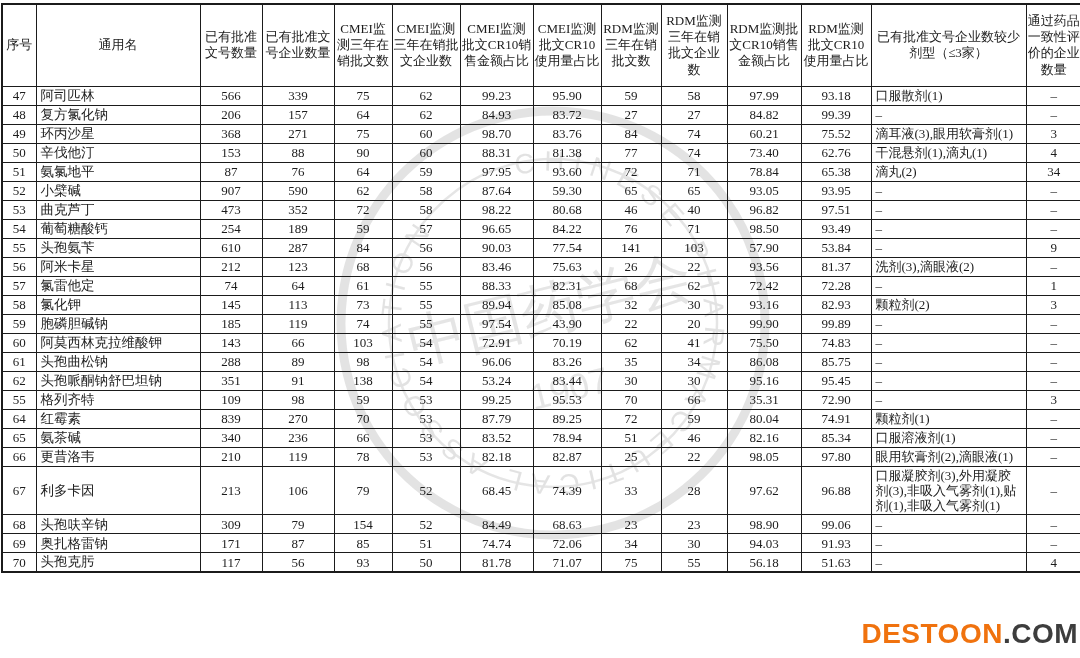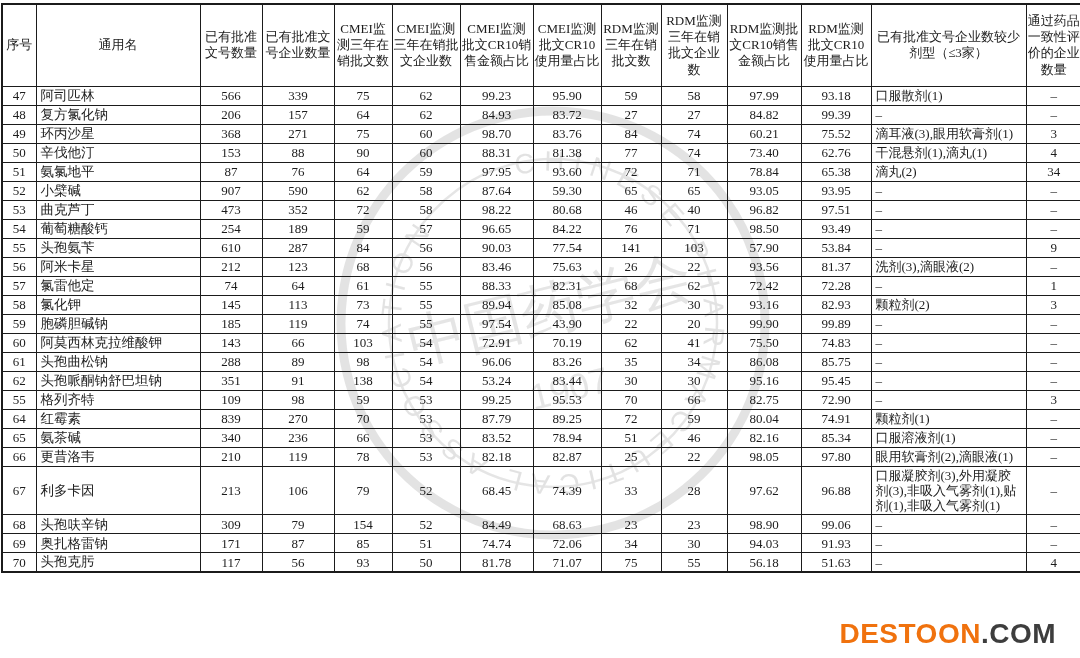--- a/index.html
+++ b/index.html
@@ -24,21 +24,21 @@
   .c-center{text-align:center;}
   .c-left{text-align:left;padding-left:4px;}
   td.name-cell{font-size:13.5px;}
   
   .seal{
     position:absolute;left:333px;top:103px;width:440px;height:440px;z-index:0;
     opacity:0.5;pointer-events:none;transform:rotate(-14deg);
   }
   
   .site-mark{
-    position:absolute;right:24px;bottom:8px;z-index:3;pointer-events:none;
+    position:absolute;right:2px;bottom:8px;z-index:3;pointer-events:none;
     font-family:"Liberation Sans","DejaVu Sans",sans-serif;font-weight:bold;
     font-size:28px;letter-spacing:0.5px;white-space:nowrap;
     text-shadow:-2px -2px 0 #fff,2px -2px 0 #fff,-2px 2px 0 #fff,2px 2px 0 #fff,0 2px 0 #fff,0 -2px 0 #fff,2px 0 0 #fff,-2px 0 0 #fff;
   }
   .site-mark .brand{color:#f0720e;}
   .site-mark .tld{color:#3d3d3d;}
 </style>
 </head>
 <body>
 
@@ -354,21 +354,21 @@
           <td class="c-center">55</td>
           <td class="c-left name-cell">格列齐特</td>
           <td class="c-center">109</td>
           <td class="c-center">98</td>
           <td class="c-center">59</td>
           <td class="c-center">53</td>
           <td class="c-center">99.25</td>
           <td class="c-center">95.53</td>
           <td class="c-center">70</td>
           <td class="c-center">66</td>
-          <td class="c-center">82.75</td>
+          <td class="c-center">35.31</td>
           <td class="c-center">72.90</td>
           <td class="c-left">–</td>
           <td class="c-center">3</td>
         </tr>
         <tr>
           <td class="c-center">64</td>
           <td class="c-left name-cell">红霉素</td>
           <td class="c-center">839</td>
           <td class="c-center">270</td>
           <td class="c-center">70</td>

